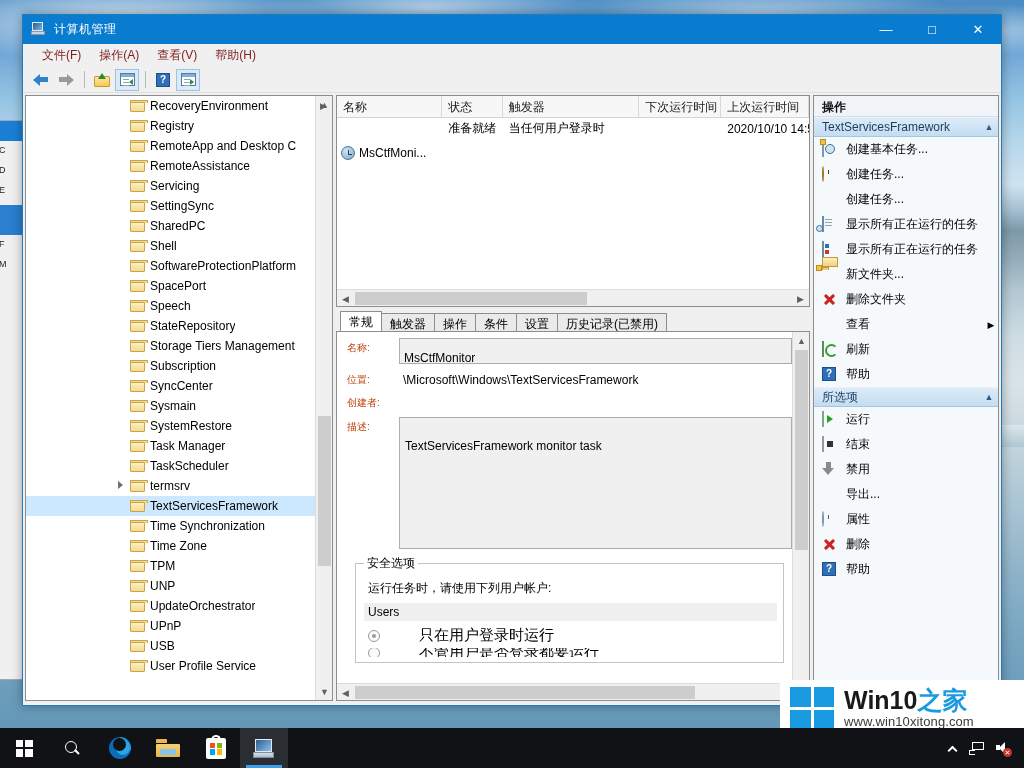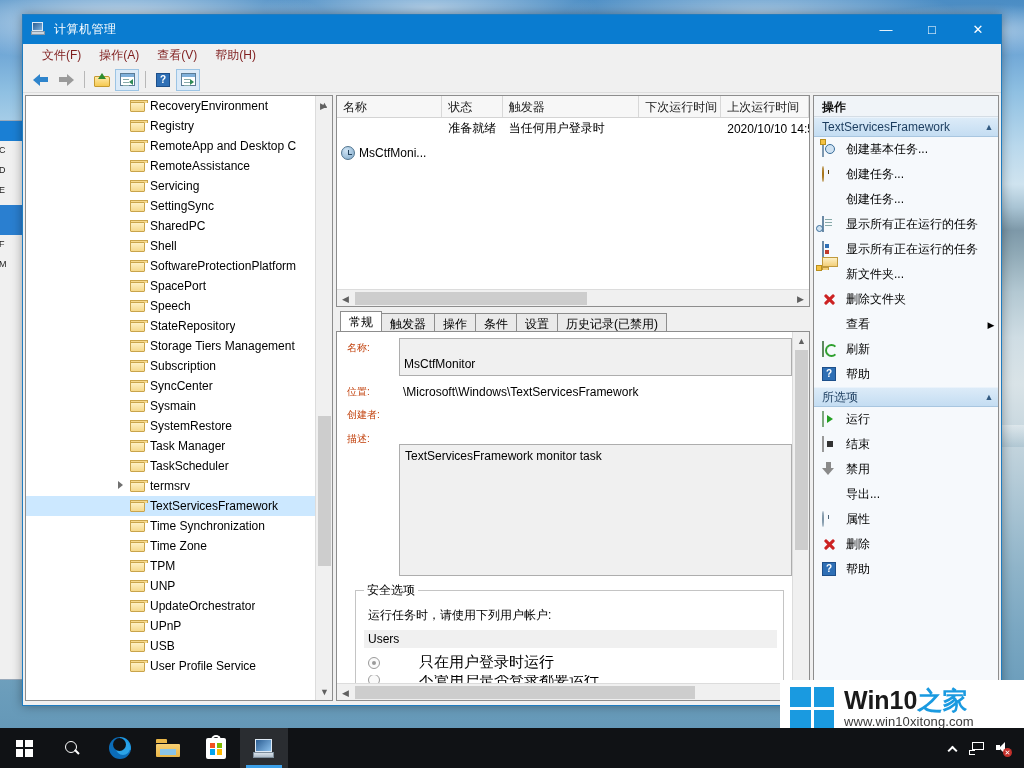--- a/index.html
+++ b/index.html
@@ -228,28 +228,28 @@
   .tab.active { background:#fff; height:20px; top:0; z-index:3; }
   #tabpanel {
     flex:1 1 auto; min-height:0; background:#fff; border:1px solid #8d8d8d;
     position:relative; overflow:hidden;
   }
   #tp-inner { position:absolute; left:0; top:0; right:17px; bottom:17px; padding:6px 0 0 10px; }
   .frow { display:flex; align-items:flex-start; margin-bottom:6px; }
   .flabel { width:52px; flex:0 0 auto; font-size:10px; color:#c2410c; padding-top:3px; }
   .fbox {
     flex:1 1 auto; min-width:0; background:#f0f0f0; border:1px solid #adadad;
-    height:20px; padding:18px 4px; font-size:12px; color:#000;
+    height:20px; padding:12px 4px; font-size:12px; color:#000;
     overflow:hidden; white-space:nowrap;
   }
   .fplain { flex:1 1 auto; min-width:0; font-size:12px; padding:3px 4px 0 4px; overflow:hidden; white-space:nowrap; }
   .fblank { flex:1 1 auto; height:18px; }
   .ftextarea {
     flex:1 1 auto; min-width:0; background:#f0f0f0; border:1px solid #adadad;
-    height:132px; padding:4px 5px; font-size:12px; color:#000;margin-top:15px;
+    height:132px; padding:21px 5px; font-size:12px; color:#000;
   }
   fieldset.secgrp {
     margin:6px 8px 0 8px; padding:4px 6px 2px 8px;
     border:1px solid #c4c4c4; border-radius:0;
   }
   fieldset.secgrp legend { font-size:12px; padding:0 3px; color:#000; }
   .secline { font-size:12px; margin:4px 0 6px 4px; }
   .userbox { background:#f0f0f0; border:none; font-size:12px; padding:2px 4px; margin:0 0 5px 0; }
   .radiorow { display:flex; align-items:center; font-size:15px; margin:3px 0 3px 4px;gap:32px; }
   .radio {

